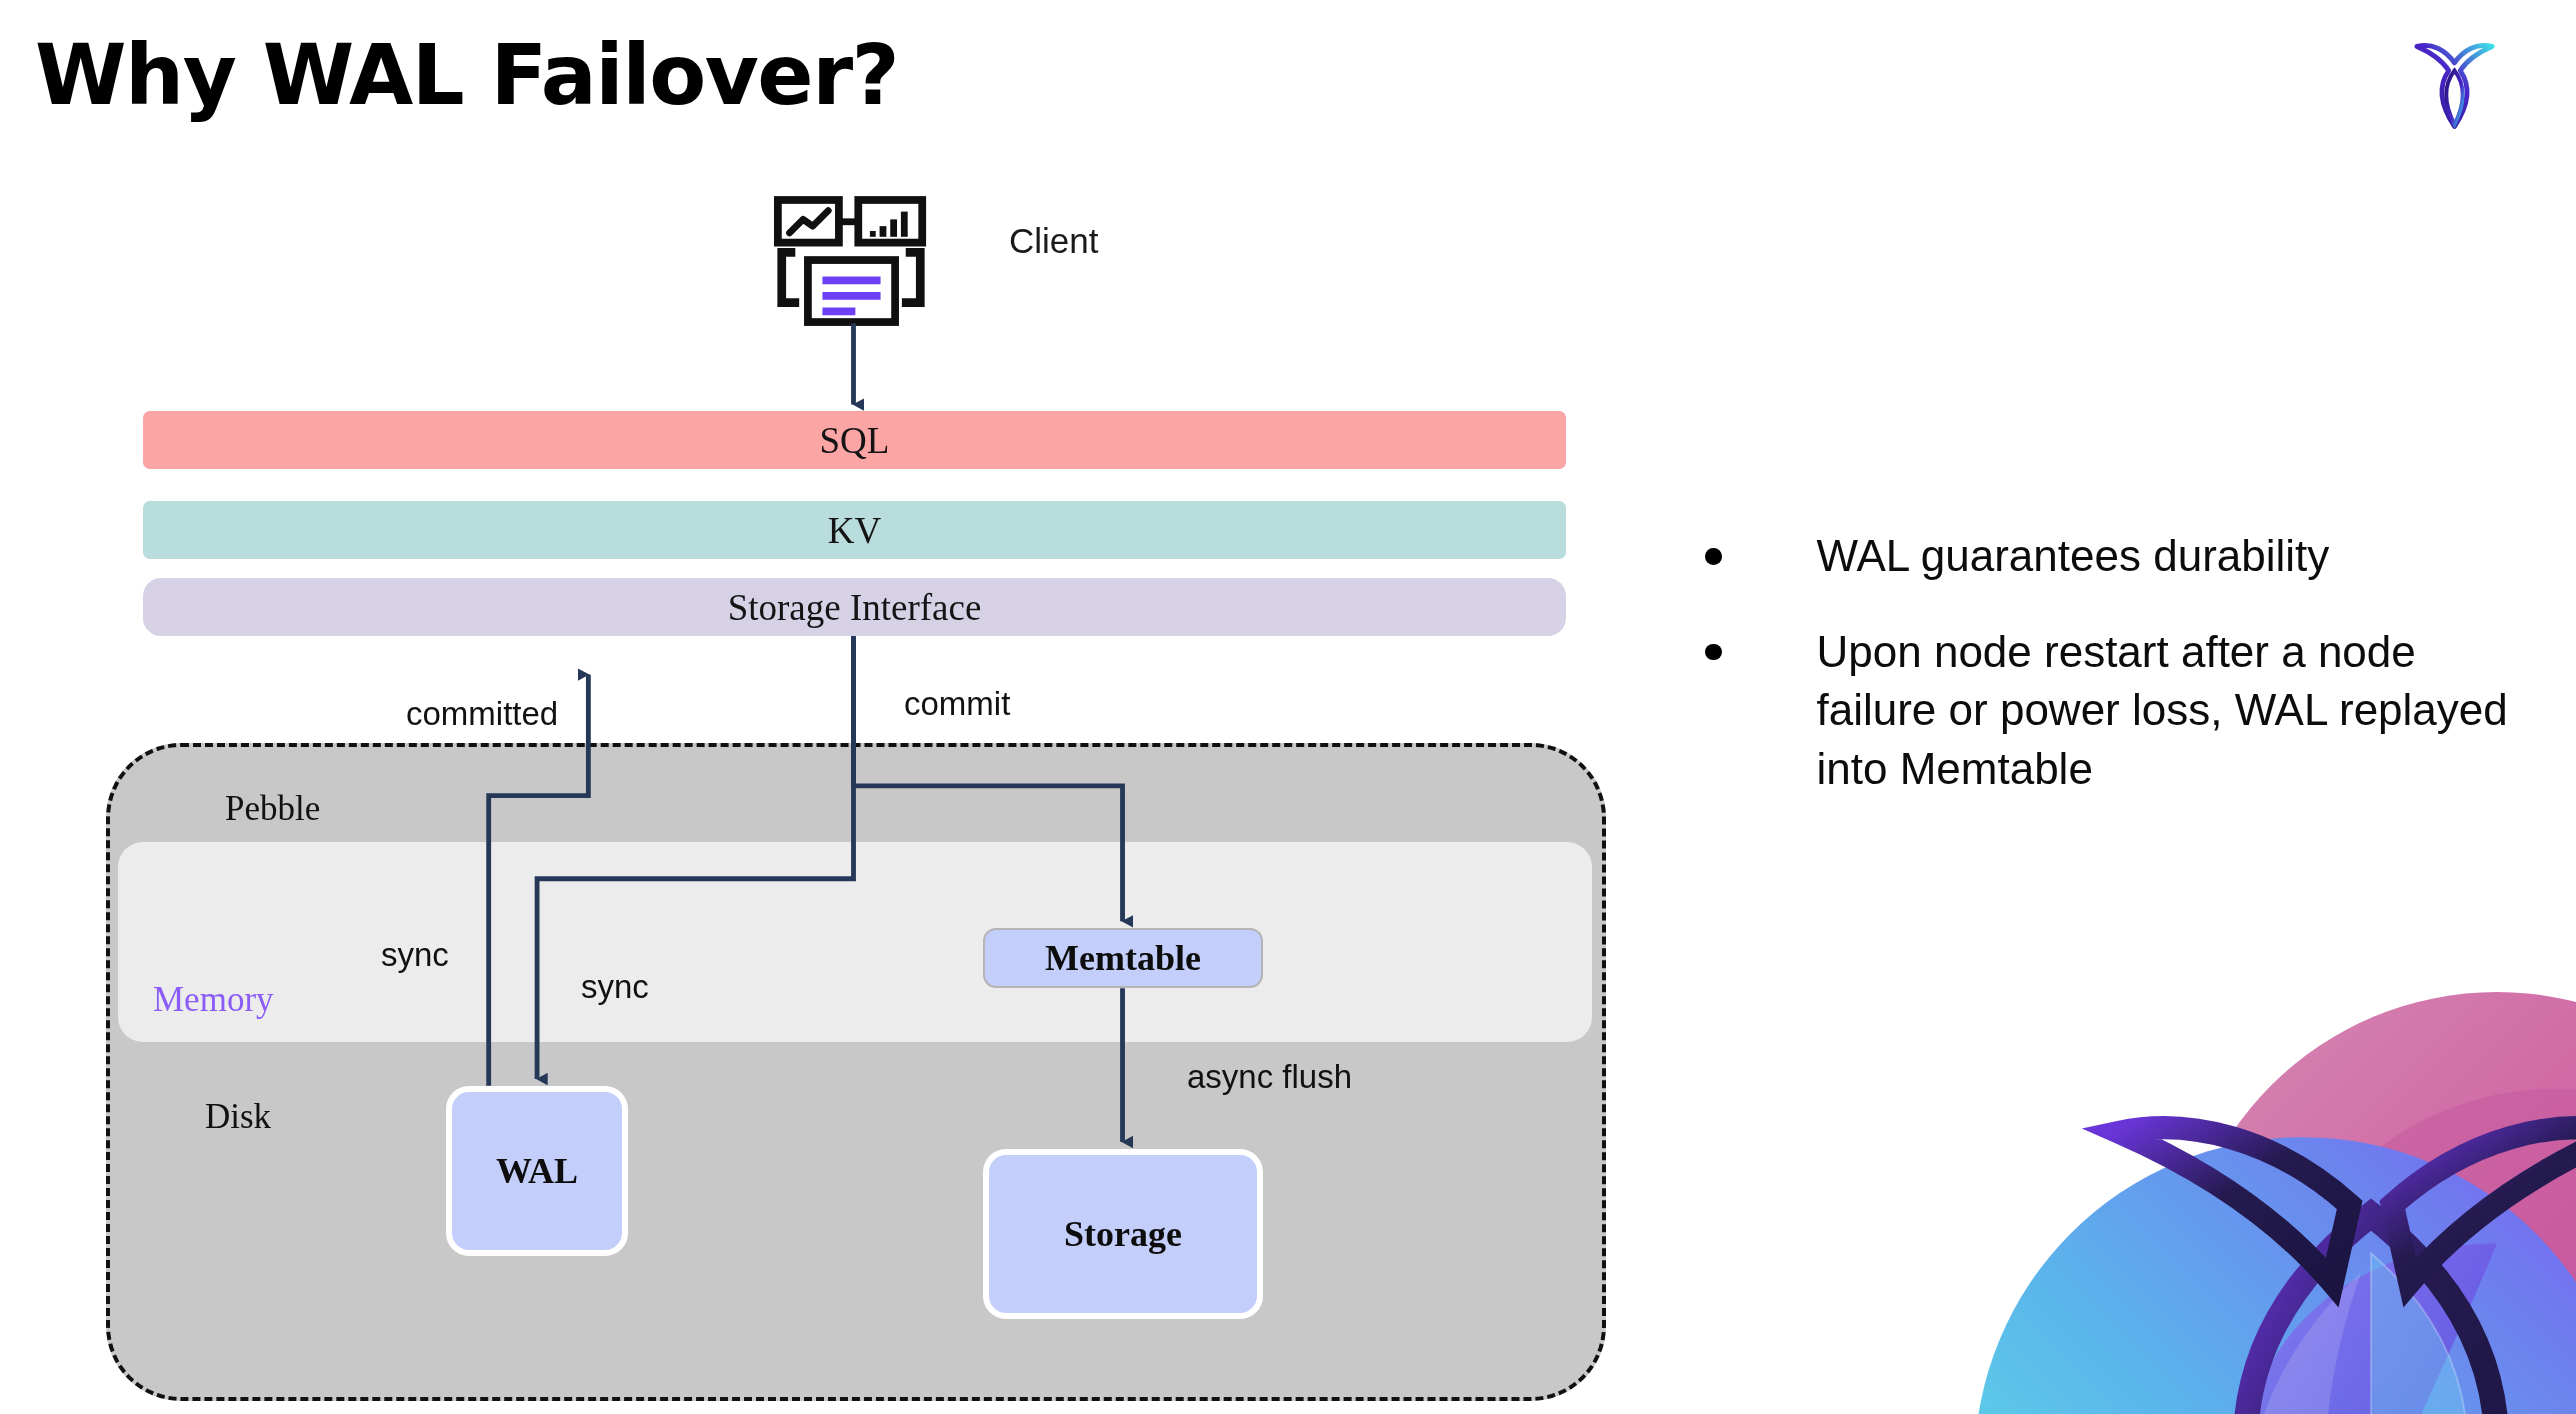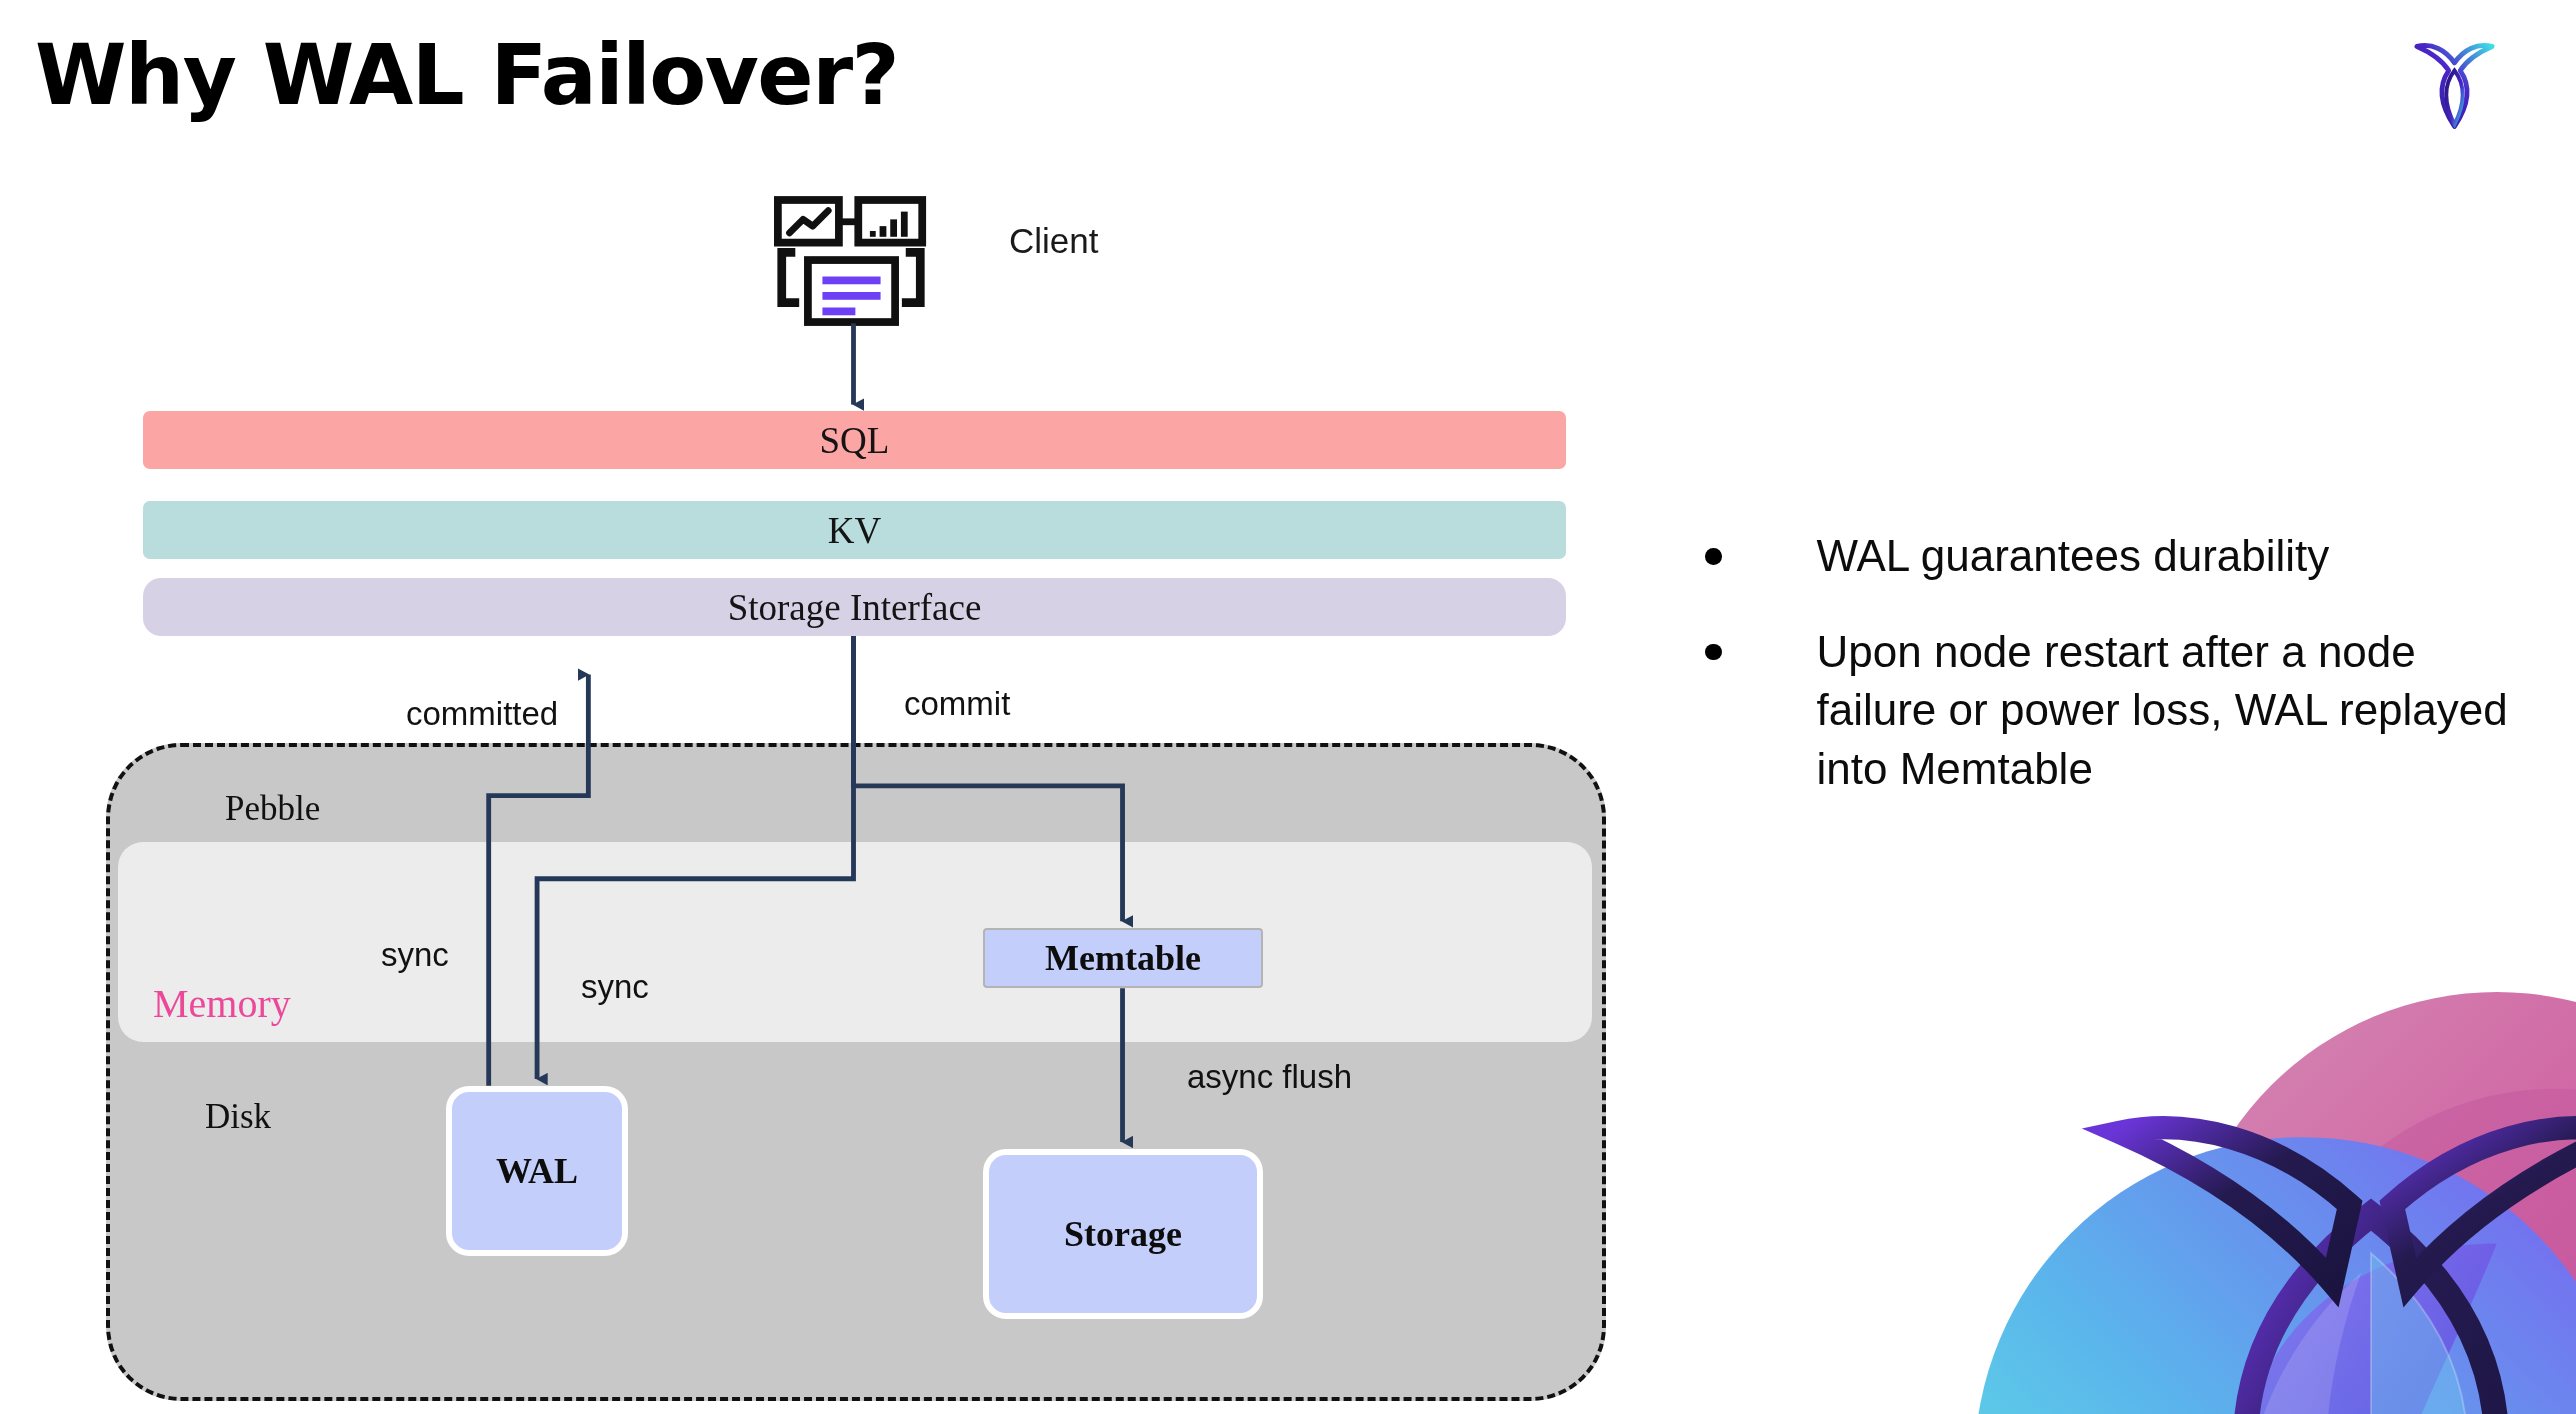--- a/index.html
+++ b/index.html
@@ -120,22 +120,22 @@
     width: 1474px;
     height: 200px;
     background: #ececec;
     border-radius: 25px;
   }
   #memory-label {
     position: absolute;
     left: 153px;
     top: 980px;
     font-family: "Liberation Serif", serif;
-    font-size: 40px;
-    color: #ec4899;
+    font-size: 35px;
+    color: #8b5cf6;
   }
   #disk-label {
     position: absolute;
     left: 205px;
     top: 1097px;
     font-family: "Liberation Serif", serif;
     font-size: 35px;
     color: #111111;
   }
 
@@ -151,21 +151,21 @@
     font-size: 36px;
     color: #0d0d0d;
     box-sizing: border-box;
   }
   #node-memtable {
     left: 983px;
     top: 928px;
     width: 280px;
     height: 60px;
     border: 2.9px solid #b4b4b4;
-    border-radius: 4px;
+    border-radius: 13px;
   }
   #node-wal {
     left: 446px;
     top: 1086px;
     width: 182px;
     height: 170px;
     border: 6.8px solid #ffffff;
     border-radius: 23px;
   }
   #node-sstable {

